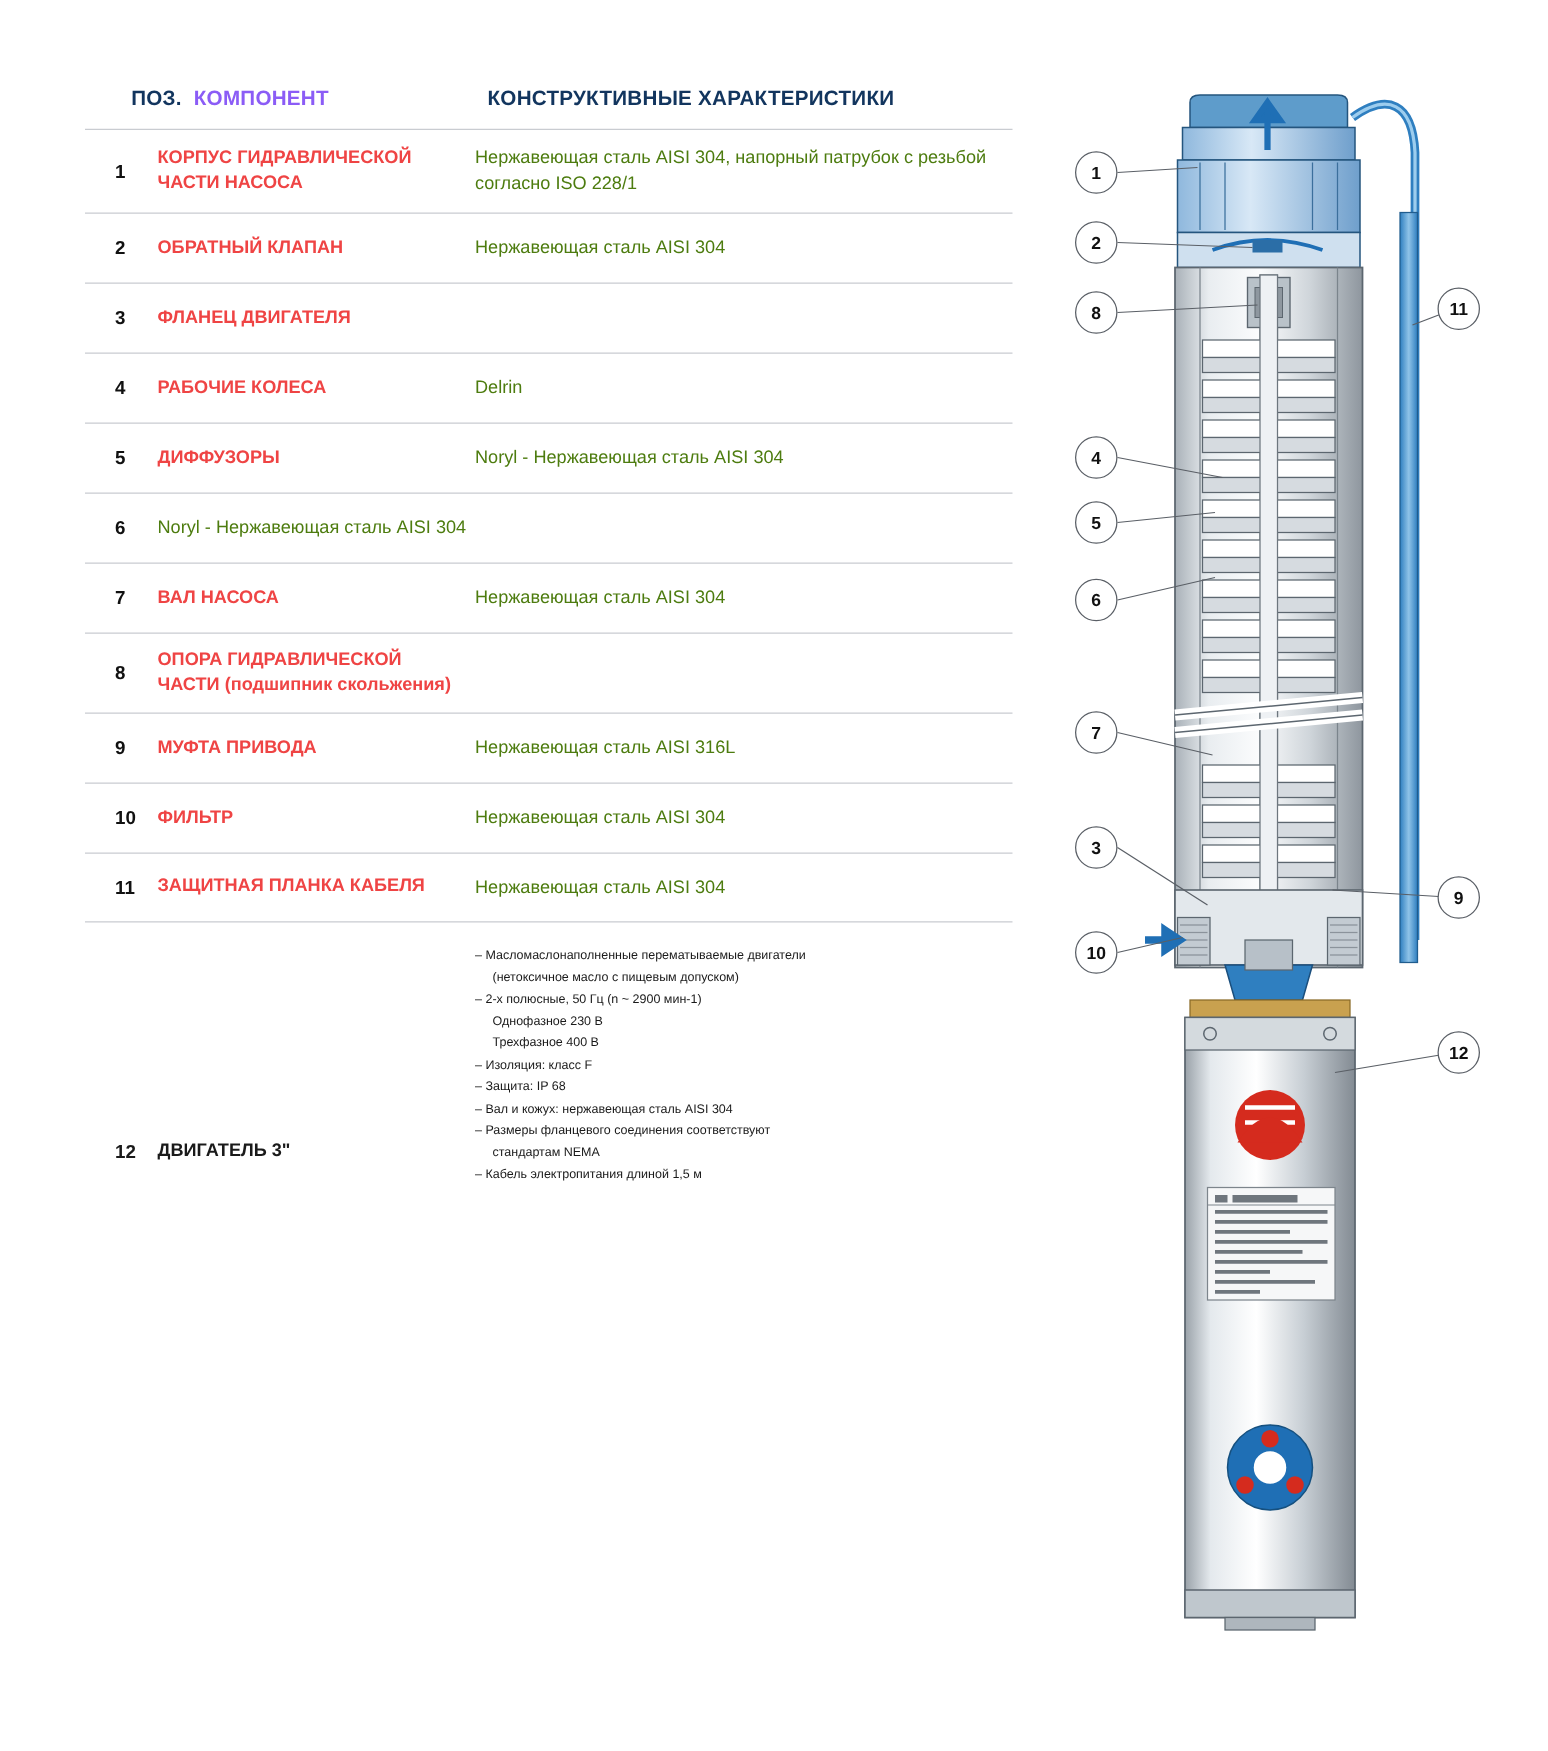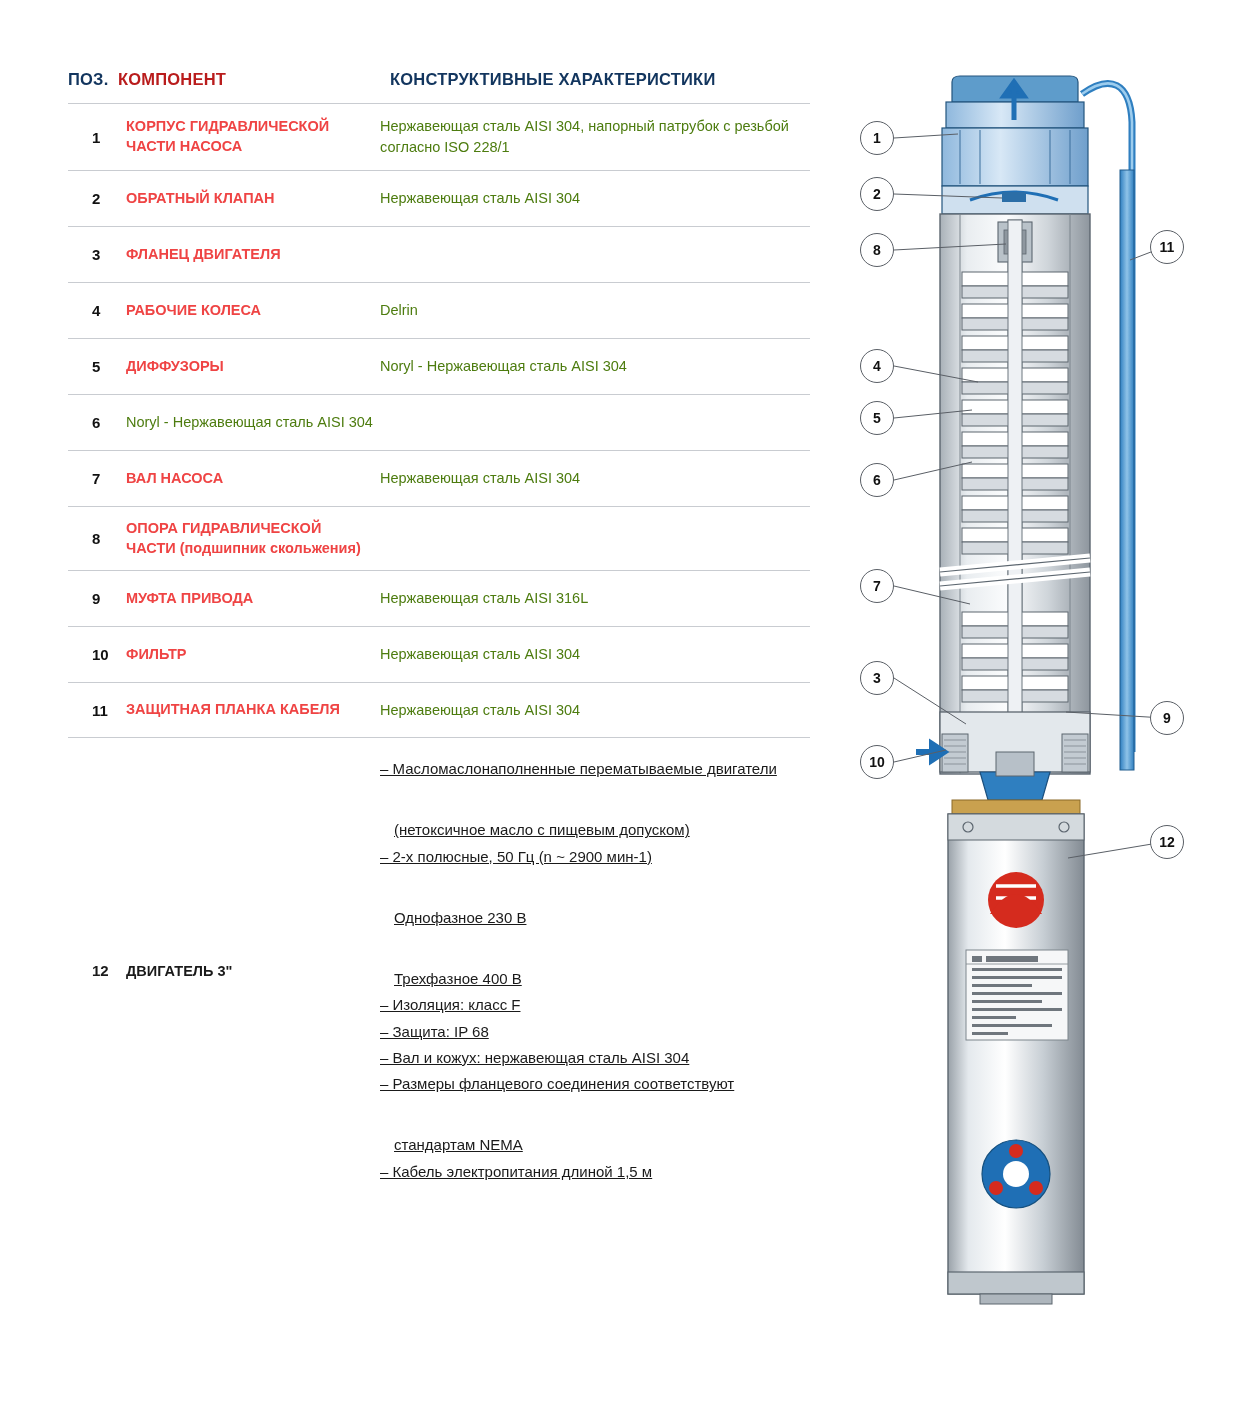--- a/index.html
+++ b/index.html
@@ -30,27 +30,28 @@
     align-items: flex-end;
     padding-bottom: 14px;
   }
   .th-pos {
     width: 58px;
     font-size: 16.5px;
     font-weight: bold;
     letter-spacing: .2px;
     color: #12355e;
     white-space: nowrap;
+    margin-left: 37px;
   }
   .th-comp {
     flex: 1;
     font-size: 16.5px;
     font-weight: bold;
     letter-spacing: .2px;
-    color: #b91c1c;
+    color: #8b5cf6;
     white-space: nowrap;
     margin-left: -8px;
   }
   .th-char {
     width: 420px;
     font-size: 16.5px;
     font-weight: bold;
     letter-spacing: .2px;
     color: #12355e;
     white-space: nowrap;
@@ -110,29 +111,27 @@
     width: 254px;
     font-size: 14.5px;
     font-weight: bold;
     display: flex;
     align-items: center;
   }
   .motor-row .c-char {
     flex: 1;
   }
   .spec-line {
-    font-size: 15px;
+    font-size: 10px;
     line-height: 1.75;
     color: #1a1a1a;
     white-space: pre-wrap;
-    text-decoration: underline;
   }
   .spec-line.indent {
     padding-left: 14px;
-    margin-top: 35px;
   }
 
   
   .illus {
     position: absolute;
     left: 820px;
     top: 52px;
     width: 400px;
     height: 1290px;
   }

